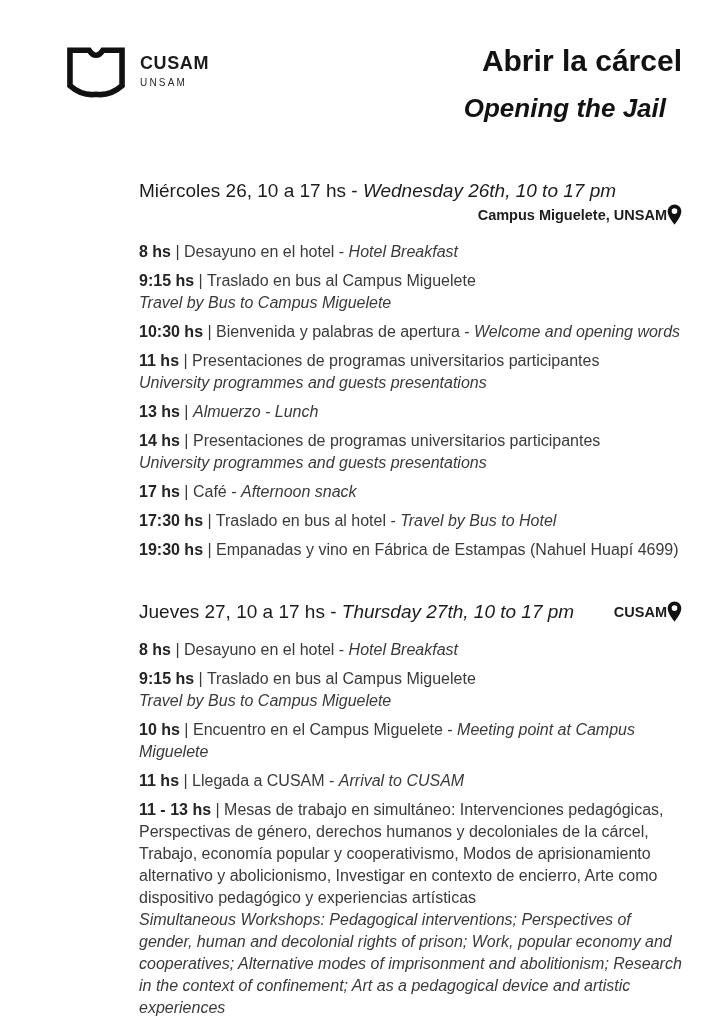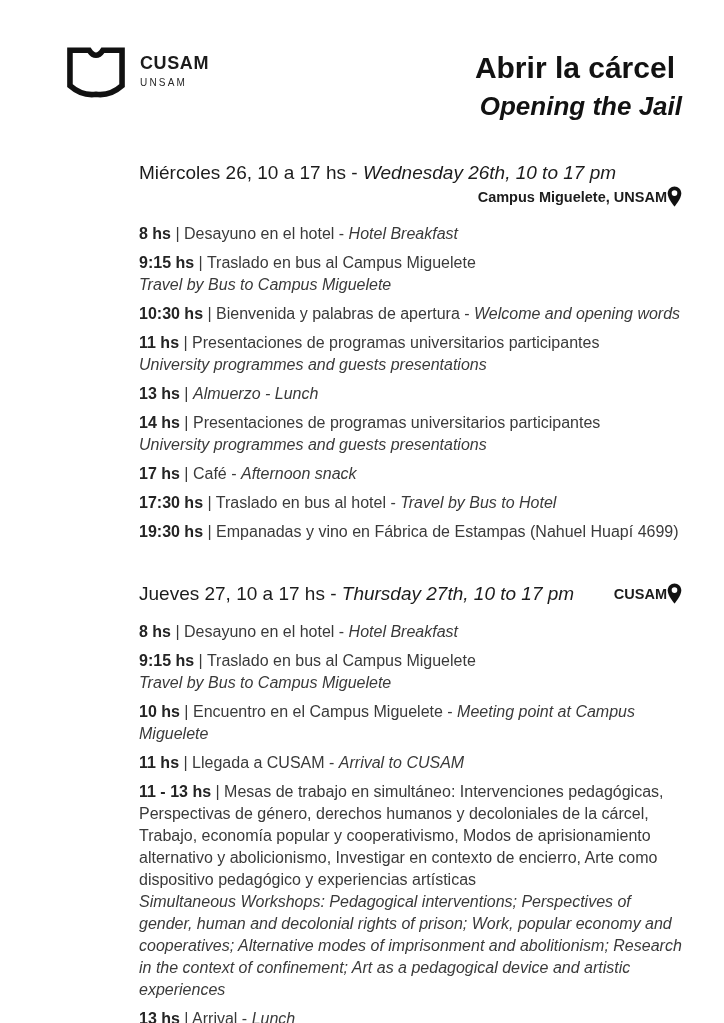--- a/index.html
+++ b/index.html
@@ -21,24 +21,24 @@
   .logo-org {
     font-size:18px; font-weight:700; color:#1c1c1c;
     letter-spacing:0.6px; line-height:20px;
   }
   .logo-uni {
     font-size:10px; font-weight:400; color:#262626;
     letter-spacing:2.2px; line-height:19px;
   }
   .title-block { text-align:right; }
   .page-title {
-    margin:7px; font-size:30px; font-weight:700; color:#121212; line-height:33px;
+    margin:0; font-size:30px; font-weight:700; color:#121212; line-height:33px;
   }
   .page-subtitle {
-    margin:0; font-size:26px; font-weight:700; font-style:italic;
+    margin:16px; font-size:26px; font-weight:700; font-style:italic;
     color:#121212; line-height:30px;
   }
 
   
   .content { padding:42px 42px 0 139px; }
 
   .day-heading {
     font-size:19px; font-weight:400; color:#1c1c1c; line-height:20px;
   }
   .day-heading .en { font-style:italic; }

